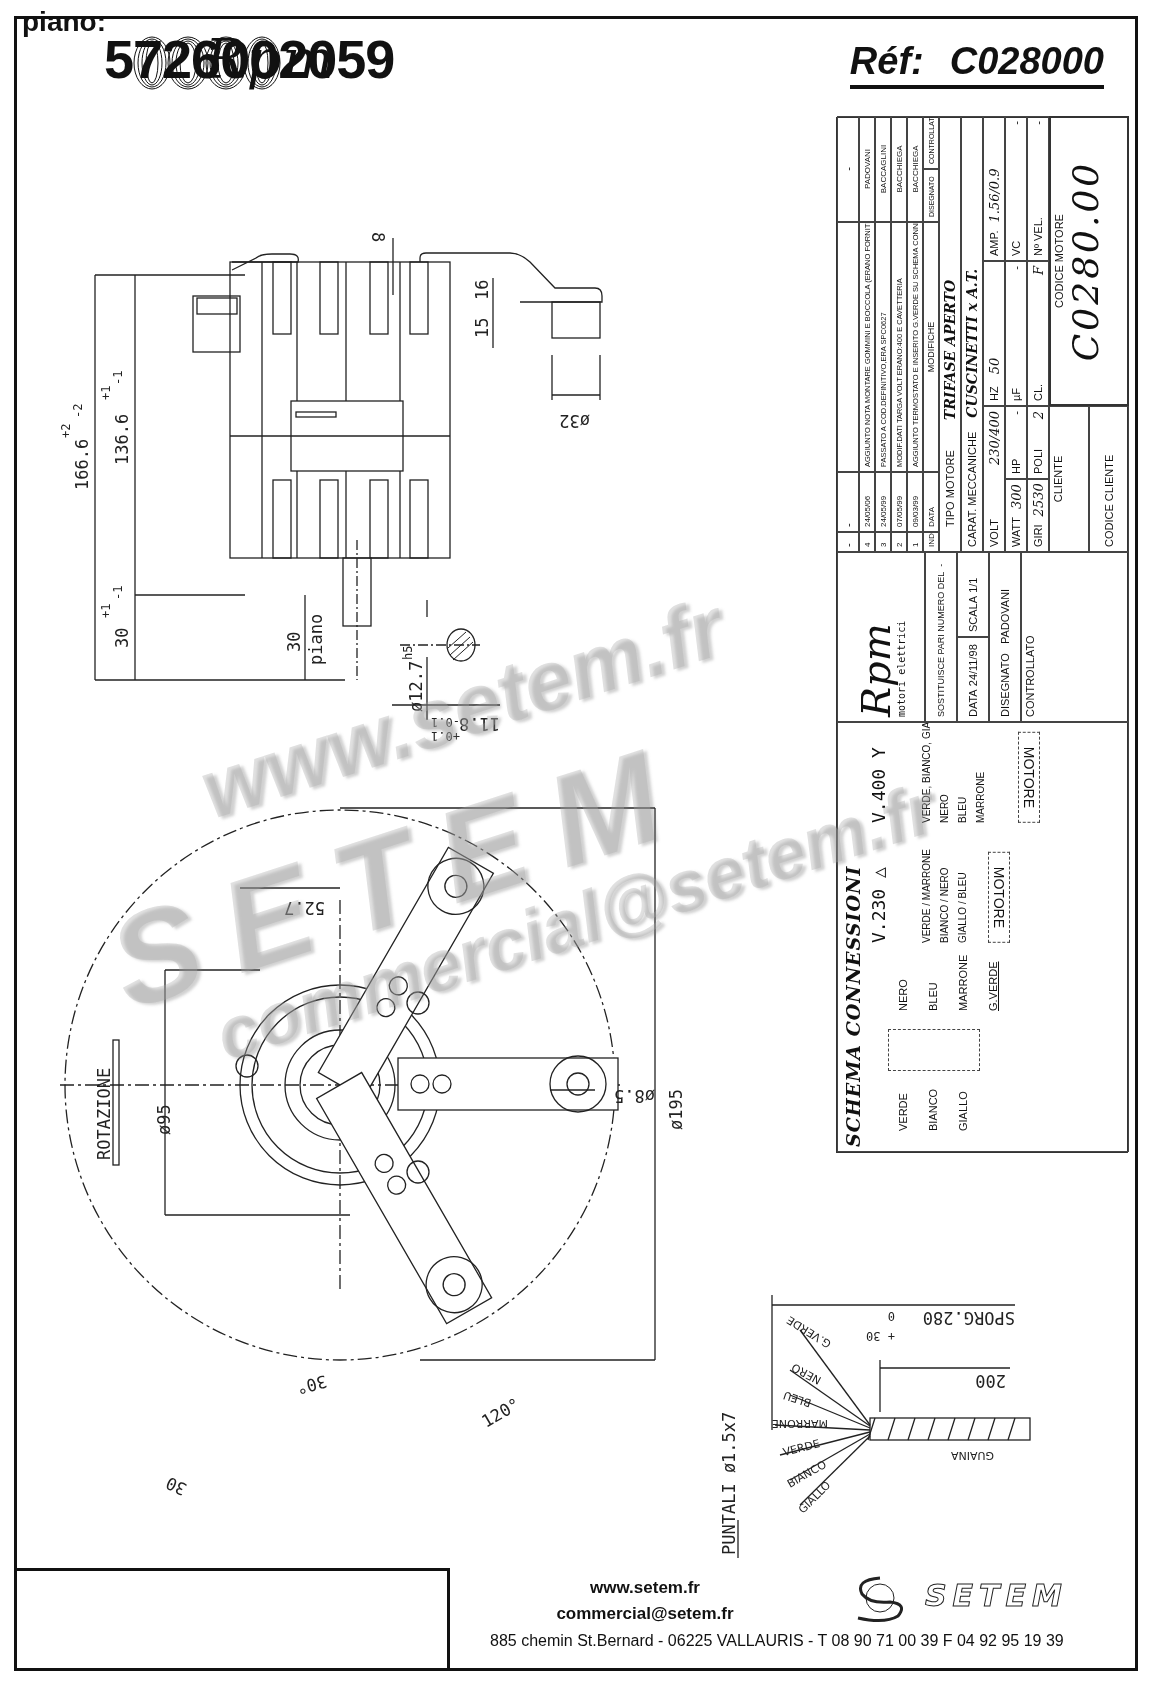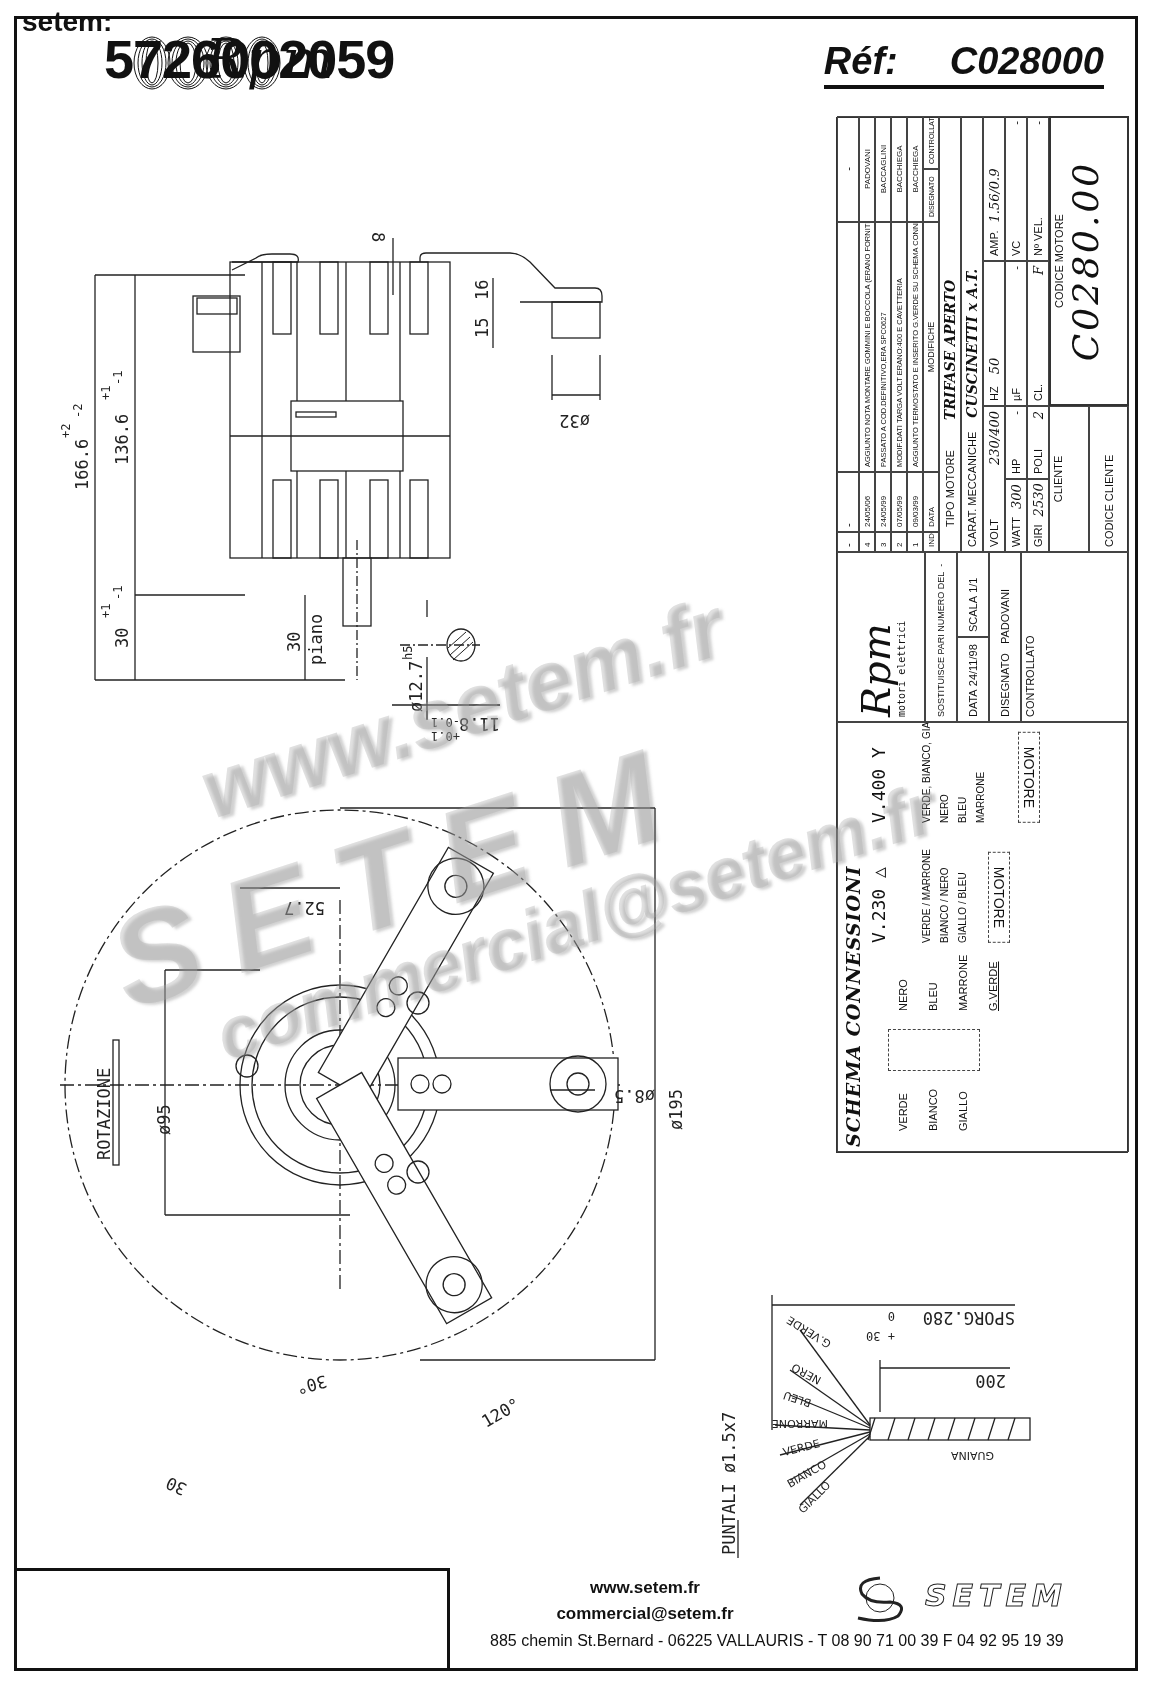--- a/index.html
+++ b/index.html
@@ -5,21 +5,21 @@
   html, body { margin:0; padding:0; background:#fff; }
   body { width:1154px; height:1683px; position:relative; overflow:hidden;
          font-family:"Liberation Sans", sans-serif; color:#111; }
   .sheet { position:absolute; left:14px; top:16px; width:1124px; height:1655px;
            border:3px solid #111; box-sizing:border-box; }
   .abs { position:absolute; }
   
   .logo { left:40px; top:28px; width:340px; height:70px; }
   .logo-text { font-family:"DejaVu Serif", serif; font-style:italic; font-size:54px; left:205px; top:28px; letter-spacing:1px; }
   .ref { right:50px; top:40px; font-size:38px; font-weight:bold; font-style:italic; border-bottom:4px solid #111; padding-bottom:2px; white-space:nowrap; }
-  .ref .lbl { margin-right:52px; }
+  .ref .lbl { margin-right:26px; }
   
   svg.draw { position:absolute; left:0; top:0; }
   .dim { font-family:"DejaVu Sans Mono", monospace; font-size:17px; fill:#222; }
   .dimsm { font-family:"DejaVu Sans Mono", monospace; font-size:12px; fill:#222; }
   .wl { font-family:"DejaVu Sans", sans-serif; font-size:11px; fill:#222; }
   
   .tb-wrap { position:absolute; left:836px; top:117px; width:1036px; height:292px;
              transform-origin:0 0; transform:translate(0,1036px) rotate(-90deg); }
   .tb { position:absolute; inset:0; border:1.5px solid #333; box-sizing:border-box; font-size:11px; }
   .cell { position:absolute; border:1px solid #444; box-sizing:border-box; padding:2px 4px; overflow:hidden; white-space:nowrap; display:flex; align-items:center; }
@@ -347,21 +347,21 @@
       <span style="font-family:'DejaVu Serif',serif;font-style:italic;font-size:36px;letter-spacing:3px;">C0280.00</span>
     </div>
   </div>
 </div>
 
 <div class="wm" style="left:190px;top:660px;font-size:84px;">www.setem.fr</div>
 <div class="wm" style="left:100px;top:800px;font-size:130px;letter-spacing:30px;">SETEM</div>
 <div class="wm" style="left:200px;top:880px;font-size:72px;">commercial@setem.fr</div>
 
 <div class="abs code-box"></div>
-<div class="abs code-lbl">setem:</div>
+<div class="abs code-lbl">piano:</div>
 <div class="abs code-val">5726002059</div>
 <div class="abs web">
   <div>www.setem.fr</div>
   <div>commercial@setem.fr</div>
 </div>
 <div class="abs addr">885 chemin St.Bernard  -  06225 VALLAURIS  -  T 08 90 71 00 39   F 04 92 95 19 39</div>
 <svg class="abs setem-logo" width="260" height="52" viewBox="0 0 260 52">
   <path d="M30,6 Q5,8 12,22 Q20,32 40,30 Q58,32 48,44 Q35,52 8,46" fill="none" stroke="#222" stroke-width="3"></path>
   <circle cx="30" cy="26" r="14" fill="none" stroke="#222" stroke-width="1"></circle>
   <text x="75" y="34" font-family="'DejaVu Sans', sans-serif" font-size="30" font-style="italic" font-weight="bold" fill="#fff" stroke="#222" stroke-width="1" letter-spacing="6">SETEM</text>

